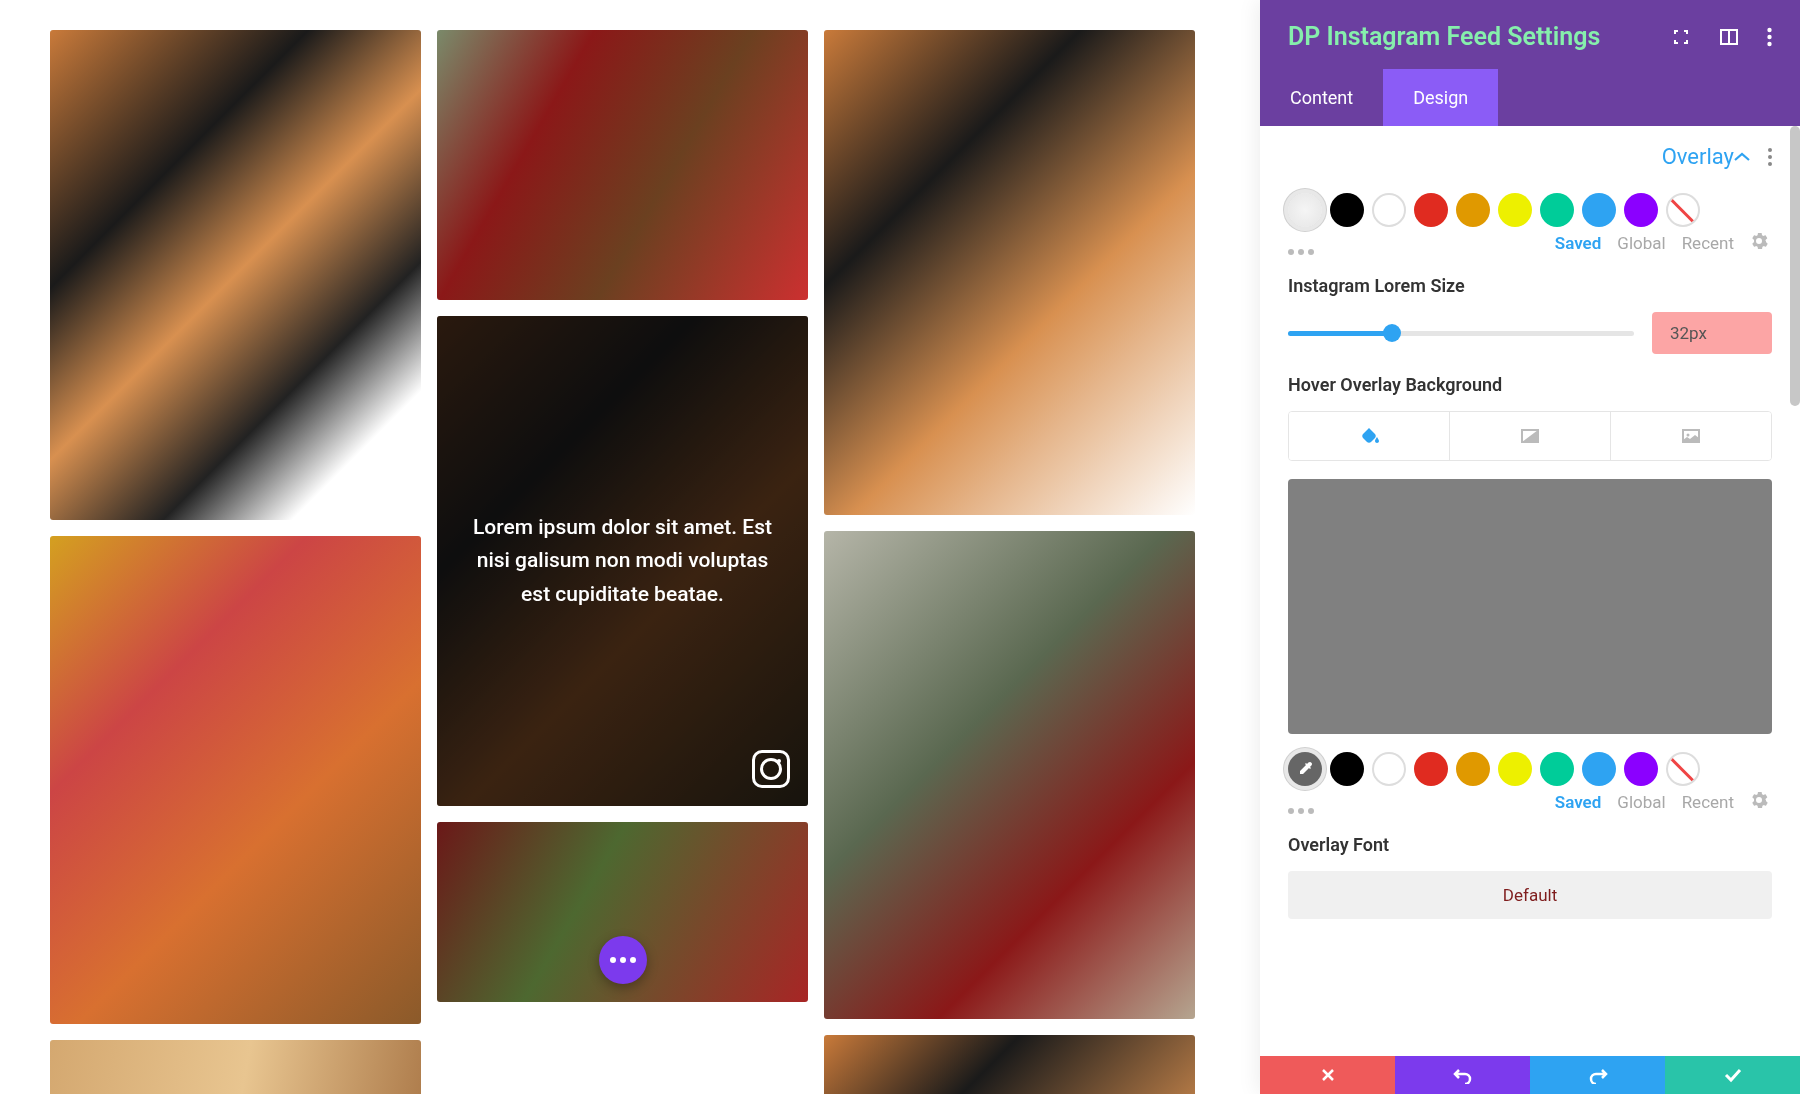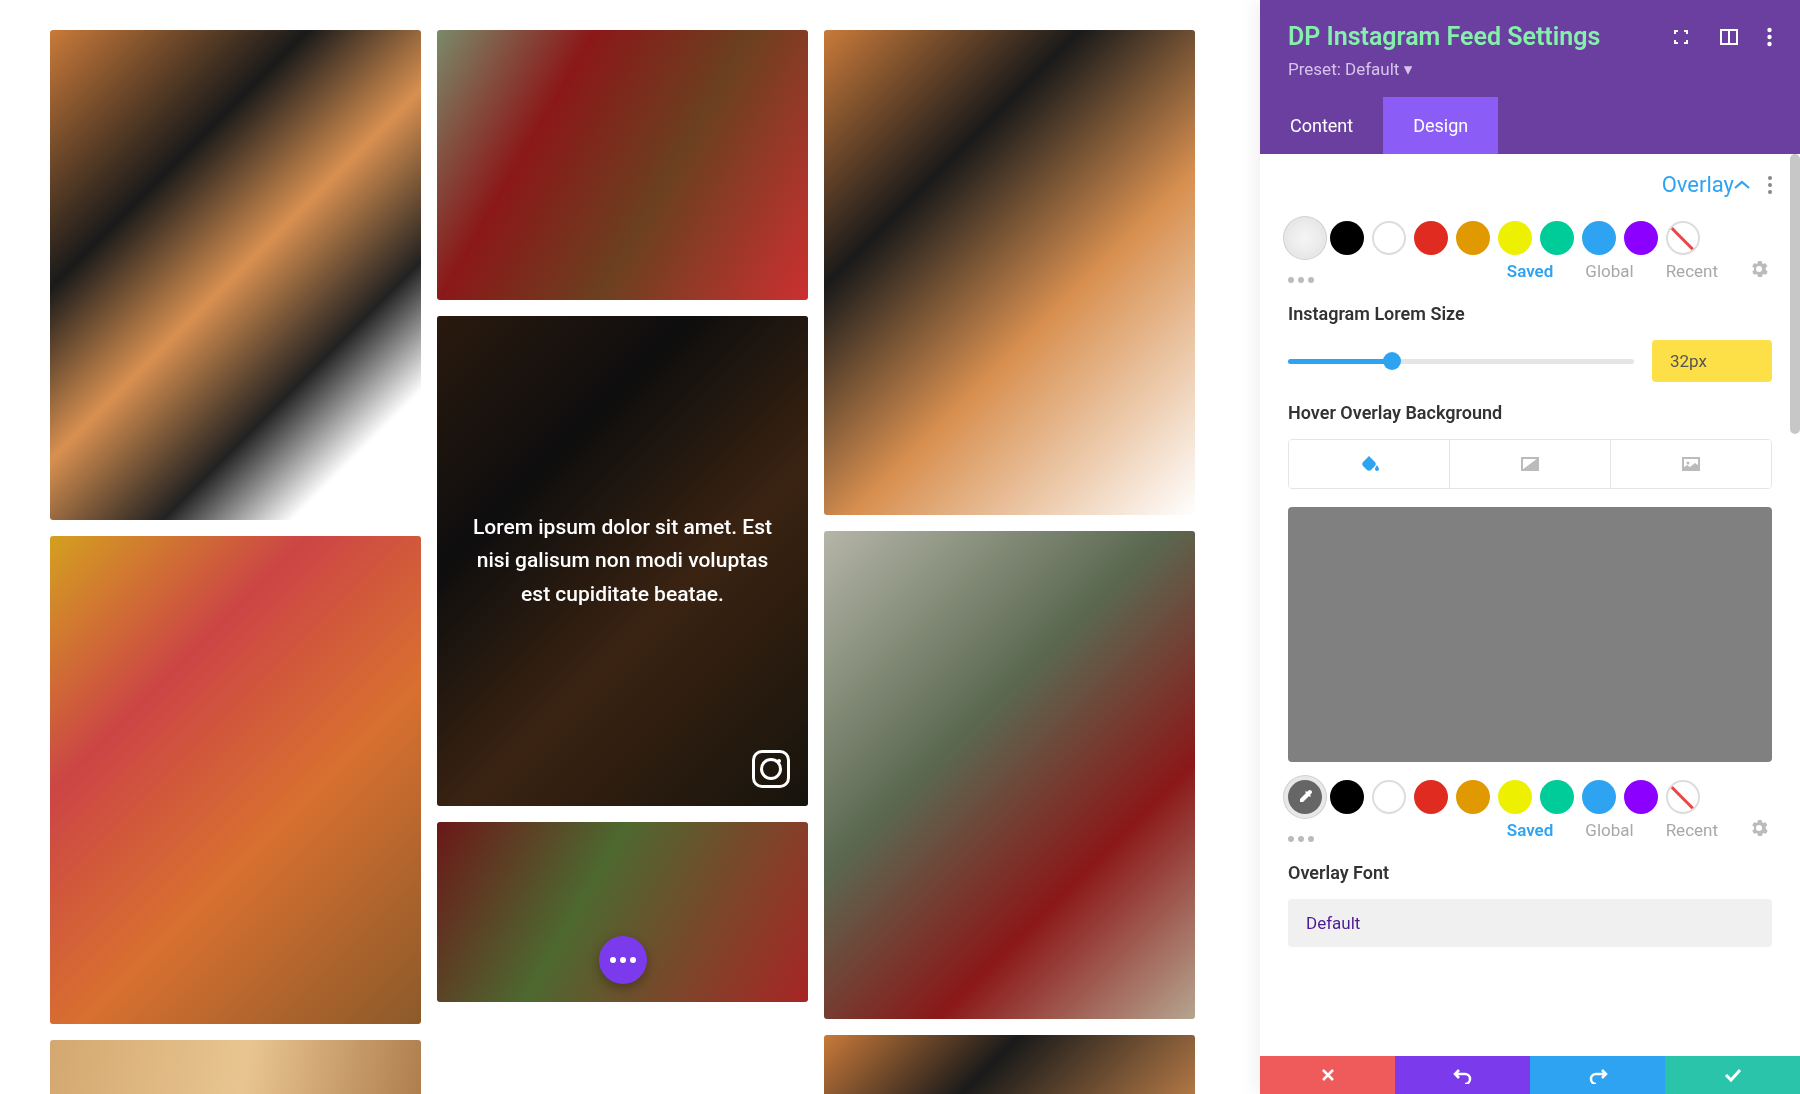--- a/index.html
+++ b/index.html
@@ -47,39 +47,39 @@
 .field-label{color:#333;font-size:18px;font-weight:600;margin-bottom:16px}
 .swatches{display:flex;gap:8px;align-items:center;flex-wrap:wrap}
 .swatch{width:34px;height:34px;border-radius:50%;cursor:pointer;flex-shrink:0}
 .swatch.selected{box-shadow:0 0 0 4px #e8e8e8,0 0 0 5px #d0d0d0}
 .swatch.empty{background:radial-gradient(circle,#f5f5f5,#e5e5e5)}
 .swatch.white{background:#fff;border:2px solid #ddd}
 .swatch.diag{background:#fff;border:2px solid #ddd;position:relative;overflow:hidden}
 .swatch.diag::after{content:"";position:absolute;width:140%;height:3px;background:#ef4444;top:50%;left:-20%;transform:rotate(45deg)}
 .dots3{display:flex;gap:4px;margin-top:12px;cursor:pointer}
 .dots3 span{width:6px;height:6px;background:#bbb;border-radius:50%}
-.palette-links{display:flex;gap:32px;align-items:center;margin-top:-6px;margin-left:auto;justify-content:flex-end;padding-right:4px}
+.palette-links{display:flex;gap:16px;align-items:center;margin-top:-6px;margin-left:auto;justify-content:flex-end;padding-right:4px}
 .plink{font-size:17px;color:#a8a8a8;cursor:pointer}
 .plink.active{color:#2ea3f2;font-weight:600}
 .gear{color:#bbb;cursor:pointer}
 .slider-row{display:flex;align-items:center;gap:18px}
 .slider-track{flex:1;height:5px;background:#e5e5e5;border-radius:3px;position:relative;cursor:pointer}
 .slider-fill{position:absolute;left:0;top:0;height:100%;background:#2ea3f2;border-radius:3px;width:30%}
 .slider-thumb{position:absolute;top:50%;left:30%;transform:translate(-50%,-50%);width:18px;height:18px;background:#2ea3f2;border-radius:50%;cursor:grab}
-.size-input{width:120px;height:42px;background:#fde047;border:none;border-radius:4px;padding:0 18px;font-size:17px;color:#555}
+.size-input{width:120px;height:42px;background:#fca5a5;border:none;border-radius:4px;padding:0 18px;font-size:17px;color:#555}
 .bg-tabs{display:flex;gap:0;border:1px solid #e5e5e5;border-radius:4px;overflow:hidden;margin-bottom:18px}
 .bg-tab{flex:1;height:48px;display:flex;align-items:center;justify-content:center;cursor:pointer;background:#fff;border-right:1px solid #e5e5e5}
 .bg-tab:last-child{border-right:none}
 .bg-tab.active svg{fill:#2ea3f2}
 .bg-tab svg{fill:#bbb}
 .bg-preview{width:100%;height:255px;background:#808080;border-radius:4px}
 .eyedrop{background:#666;display:flex;align-items:center;justify-content:center}
 .eyedrop svg{fill:#fff}
 .select-wrap{position:relative}
-.select-field{width:100%;height:48px;background:#f0f0f0;border:none;border-radius:4px;padding:0 18px;font-size:17px;color:#4c1d95;text-align:left;cursor:pointer}
+.select-field{width:100%;height:48px;background:#f0f0f0;border:none;border-radius:4px;padding:0 18px;font-size:17px;color:#7f1d1d;text-align:center;cursor:pointer}
 .footer-btns{display:flex;position:absolute;bottom:0;left:0;right:0;height:38px}
 .fbtn{flex:1;display:flex;align-items:center;justify-content:center;cursor:pointer;color:#fff}
 .fbtn.red{background:#ef5a5a}
 .fbtn.purple{background:#7c3aed}
 .fbtn.blue{background:#2ea3f2}
 .fbtn.green{background:#29c4a9}
 </style>
 </head>
 <body>
 
@@ -132,21 +132,20 @@
         </div>
         <div class="header-icon">
           <svg width="5" height="20" viewBox="0 0 5 20">
               <circle cx="2.5" cy="3" r="2.2" fill="#fff"></circle>
               <circle cx="2.5" cy="10" r="2.2" fill="#fff"></circle>
               <circle cx="2.5" cy="17" r="2.2" fill="#fff"></circle>
             </svg>
         </div>
       </div>
     </div>
-    <div class="preset">Preset: Default ▾</div>
   </div>
   <div class="tabs">
     <div class="tab">Content</div>
     <div class="tab active">Design</div>
   </div>
 
   <div class="panel-body">
     <div class="scrollbar"></div>
 
     <div class="section-header">

